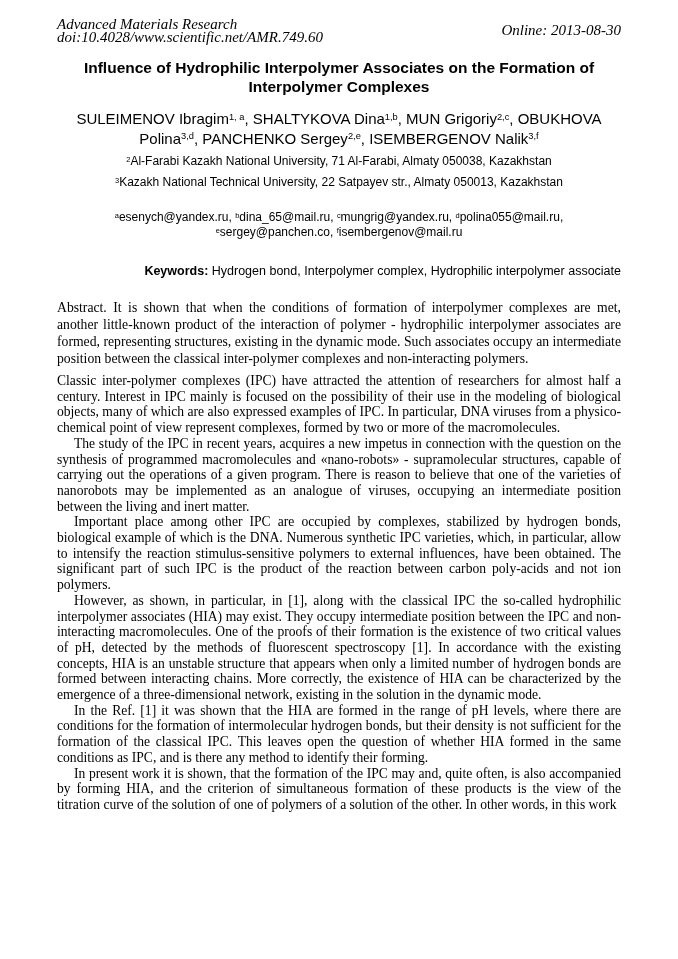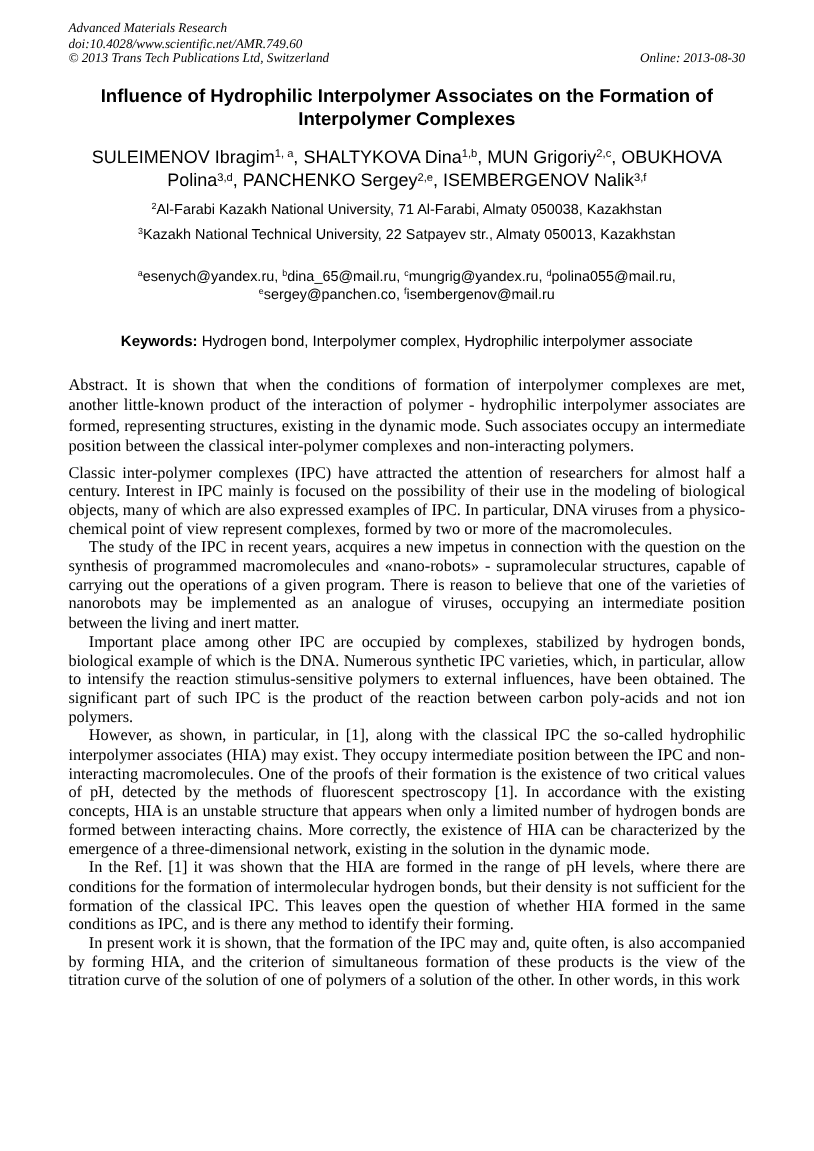--- a/index.html
+++ b/index.html
@@ -10,25 +10,25 @@
     background: #ffffff;
     color: #000000;
     position: relative;
     padding: 18px 57px 0 57px;
     overflow: hidden;
   }
   
   .jheader {
     font-family: "Liberation Serif", "DejaVu Serif", serif;
     font-style: italic;
-    font-size: 11px;
+    font-size: 15px;
     line-height: 12.5px;
     display: flex;
     justify-content: space-between;
-    align-items: flex-end;
+    align-items: center;
   }
   .jheader-left div { white-space: nowrap; }
   .jheader-right { white-space: nowrap; }
   
   .front { font-family: "Liberation Sans", "DejaVu Sans", sans-serif; text-align: center; }
   .title {
     font-size: 15.5px;
     font-weight: bold;
     line-height: 19px;
     margin: 15px 0 0 0;
@@ -55,21 +55,21 @@
     vertical-align: baseline;
     position: relative;
     top: -0.45em;
   }
   
   .keywords {
     font-family: "Liberation Sans", "DejaVu Sans", sans-serif;
     font-size: 12.5px;
     line-height: 15px;
     margin: 24px 0 0 0;
-    text-align: center;
+    text-align: right;
   }
   .keywords b { font-weight: bold; }
   
   .abstract {
     font-family: "Liberation Serif", "DejaVu Serif", serif;
     font-size: 13.7px;
     line-height: 17px;
     text-align: justify;
     margin: 20px 0 0 0;
   }
@@ -92,21 +92,20 @@
 </style>
 </head>
 <body>
 
 <div class="page">
 
   <div class="jheader">
     <div class="jheader-left">
       <div>Advanced Materials Research</div>
       <div>doi:10.4028/www.scientific.net/AMR.749.60</div>
-      <div>© 2013 Trans Tech Publications Ltd, Switzerland</div>
     </div>
     <div class="jheader-right">Online: 2013-08-30</div>
   </div>
 
   <div class="front">
     <h1 class="title">Influence of Hydrophilic Interpolymer Associates on the Formation of Interpolymer Complexes</h1>
     <div class="authors"><span><span>SULEIMENOV Ibragim</span><sup>1, a</sup></span>, <span><span>SHALTYKOVA Dina</span><sup>1,b</sup></span>, <span><span>MUN Grigoriy</span><sup>2,c</sup></span>, <span><span>OBUKHOVA Polina</span><sup>3,d</sup></span>, <span><span>PANCHENKO Sergey</span><sup>2,e</sup></span>, <span><span>ISEMBERGENOV Nalik</span><sup>3,f</sup></span></div>
     <div class="affils">
         <div class="affil"><sup>2</sup>Al-Farabi Kazakh National University, 71 Al-Farabi, Almaty 050038, Kazakhstan</div>
         <div class="affil"><sup>3</sup>Kazakh National Technical University, 22 Satpayev str., Almaty 050013, Kazakhstan</div>

